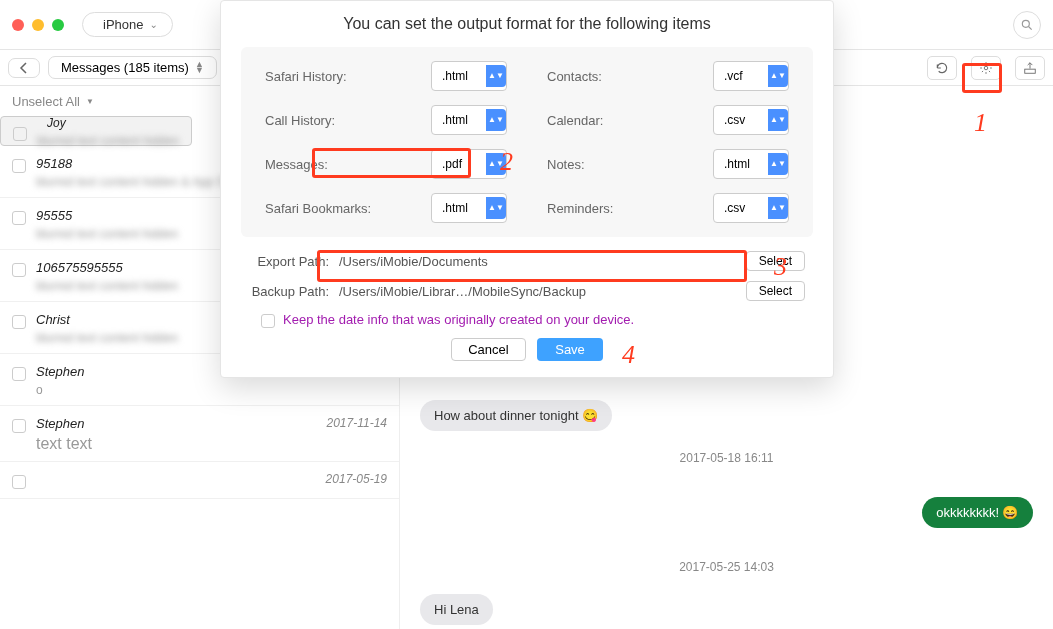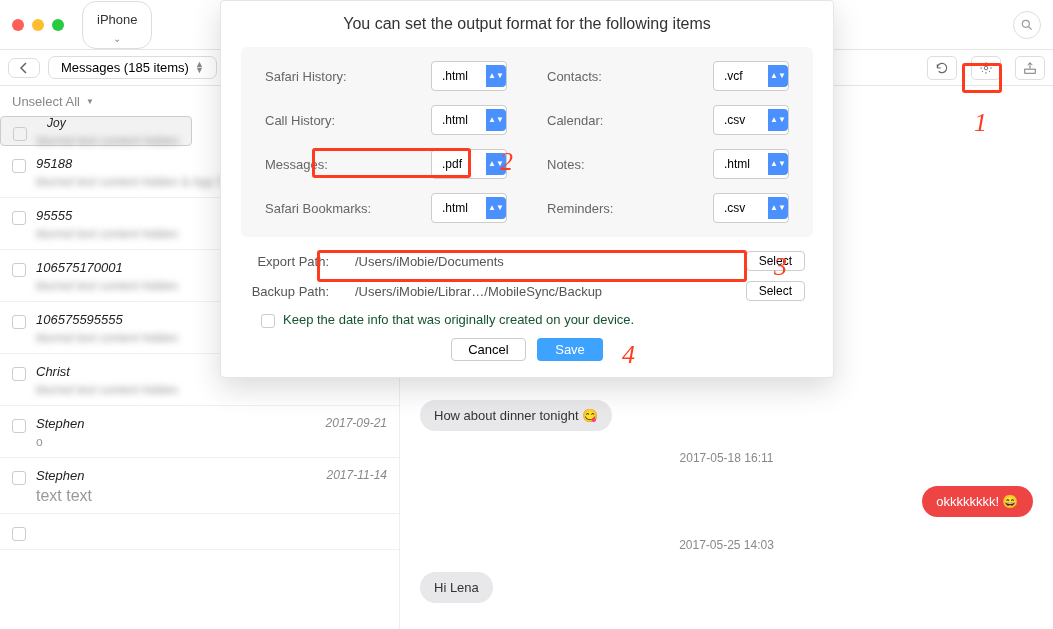--- a/index.html
+++ b/index.html
@@ -3,21 +3,21 @@
 <meta charset="utf-8">
 <style>
 * { box-sizing: border-box; margin: 0; padding: 0; font-family: -apple-system, "Helvetica Neue", Arial, sans-serif; }
 body { width: 1053px; height: 629px; background: #fff; overflow: hidden; position: relative; }
 
 
 .toolbar { height: 50px; border-bottom: 1px solid #e5e5e5; display: flex; align-items: center; padding: 0 12px; }
 .traffic { display: flex; gap: 8px; margin-right: 18px; }
 .dot { width: 12px; height: 12px; border-radius: 50%; }
 .red { background: #ff5f57; } .yellow { background: #ffbd2e; } .green { background: #28ca42; }
-.device-btn { display: inline-flex; align-items: center; gap: 6px; border: 1px solid #ddd; border-radius: 14px; padding: 4px 14px; font-size: 13px; background: #fff; color: #333; flex-direction: column; }
+.device-btn { display: inline-flex; align-items: center; gap: 6px; border: 1px solid #ddd; border-radius: 14px; padding: 4px 14px; font-size: 13px; background: #fff; color: #333; }
 .spacer { flex: 1; }
 .icon-btn { width: 30px; height: 24px; border: 1px solid #ddd; border-radius: 5px; display: inline-flex; align-items: center; justify-content: center; margin-left: 6px; background: #fff; }
 .search-circle { width: 28px; height: 28px; border: 1px solid #ddd; border-radius: 50%; display: inline-flex; align-items: center; justify-content: center; }
 
 
 .subbar { height: 36px; border-bottom: 1px solid #e5e5e5; display: flex; align-items: center; padding: 0 8px; gap: 8px; }
 .roundrect { border: 1px solid #ddd; border-radius: 7px; padding: 3px 12px; font-size: 13px; display: inline-flex; align-items: center; gap: 6px; background: #fff; }
 
 
 .selectbar { height: 30px; display: flex; align-items: center; padding: 0 12px; font-size: 13px; color: #888; gap: 6px; }
@@ -29,38 +29,38 @@
 .row.sel { background: #f2f2f2; }
 .chk { width: 14px; height: 14px; border: 1px solid #ccc; border-radius: 3px; margin-top: 3px; flex-shrink: 0; }
 .row-body { flex: 1; min-width: 0; }
 .row-title { color: #222; margin-bottom: 4px; display: flex; justify-content: space-between; font-style: italic; }
 .row-date { color: #888; font-size: 12px; }
 .row-snip { color: #999; font-size: 12px; white-space: nowrap; overflow: hidden; text-overflow: ellipsis; filter: blur(3px); }
 
 .convo { flex: 1; padding: 10px 20px; font-size: 13px; color: #333; }
 .date-label { text-align: center; color: #888; font-size: 12px; margin: 16px 0; }
 .bubble-in { display: inline-block; background: #e8e8eb; color: #333; border-radius: 16px; padding: 8px 14px; margin: 4px 0; }
-.bubble-out { background: #ef4444; color: #fff; border-radius: 16px; padding: 8px 14px; margin: 5px 0; float: right; }
+.bubble-out { background: #15803d; color: #fff; border-radius: 16px; padding: 8px 14px; margin: 16px 0; float: right; }
 .clear { clear: both; }
 
 
 .modal { position: absolute; top: 0; left: 220px; width: 614px; height: 378px; background: #fff; border: 1px solid #e5e5e5; border-radius: 4px; box-shadow: 0 10px 30px rgba(0,0,0,0.15); padding: 14px 20px 12px; }
 .modal h3 { text-align: center; font-weight: 400; font-size: 16px; color: #333; margin-bottom: 14px; }
 .grid { background: #f7f7f7; border-radius: 6px; padding: 14px 24px; display: grid; grid-template-columns: 1fr 1fr; row-gap: 14px; column-gap: 40px; }
 .field { display: flex; align-items: center; justify-content: space-between; gap: 8px; font-size: 13px; }
 .field label { color: #666; }
 .sel { display: inline-flex; align-items: center; border: 1px solid #ccc; border-radius: 4px; height: 30px; font-size: 12px; background: #fff; }
 .sel span { padding: 0 10px; width: 54px; }
 .sel .arr { width: 18px; height: 22px; background: #4a90ff; border-radius: 0 4px 4px 0; display: inline-flex; align-items: center; justify-content: center; color: #fff; font-size: 8px; line-height: 1; }
 .paths { padding: 14px 8px 0; font-size: 13px; }
 .path-row { display: flex; align-items: center; gap: 10px; margin-bottom: 10px; }
 .path-row .lab { width: 80px; text-align: right; color: #555; }
-.path-row .val { flex: 1; color: #555; margin-left: 16px; }
+.path-row .val { flex: 1; color: #555; }
 .btn-sm { border: 1px solid #ccc; border-radius: 4px; padding: 2px 12px; font-size: 12px; background: #fff; }
-.chkrow { display: flex; align-items: center; gap: 8px; margin: 8px 0 10px 12px; font-size: 13px; color: #14532d; }
+.chkrow { display: flex; align-items: center; gap: 8px; margin: 8px 0 10px 12px; font-size: 13px; color: #a21caf; }
 .modal-buttons { text-align: center; }
 .btn-cancel { border: 1px solid #ccc; border-radius: 4px; padding: 3px 16px; font-size: 13px; background: #fff; margin-right: 8px; }
 .btn-save { border: none; border-radius: 4px; padding: 4px 18px; font-size: 13px; background: #3ea2ff; color: #fff; }
 
 
 .anno { position: absolute; pointer-events: none; }
 .anno-box { border: 3px solid #ff3b1f; border-radius: 3px; }
 .anno-num { color: #ff3b1f; font-size: 26px; font-family: Georgia, serif; font-style: italic; }
 
 svg { display: block; }
@@ -150,29 +150,20 @@
         <div class="row-title">
             <span>95555</span>
           </div>
         <div class="row-snip">blurred text content hidden</div>
       </div>
     </div>
     <div class="row">
       <div class="chk"></div>
       <div class="row-body">
         <div class="row-title">
-            <span>106575170001</span>
-          </div>
-        <div class="row-snip">blurred text content hidden</div>
-      </div>
-    </div>
-    <div class="row">
-      <div class="chk"></div>
-      <div class="row-body">
-        <div class="row-title">
             <span>106575595555</span>
           </div>
         <div class="row-snip">blurred text content hidden</div>
       </div>
     </div>
     <div class="row">
       <div class="chk"></div>
       <div class="row-body">
         <div class="row-title">
             <span>Christ</span>
@@ -196,20 +187,26 @@
       <div class="row-body">
         <div class="row-title">
             <span>Stephen</span>
             <span class="row-date">2017-11-14</span>
           </div>
         <div style="color:#999;font-size:16px;">text text</div>
       </div>
     </div>
     <div class="row">
       <div class="chk"></div>
+      <div class="row-body">
+        <div class="row-title">
+            <span></span>
+            <span class="row-date">2017-05-19</span>
+          </div>
+      </div>
     </div>
   </div>
 
   <div class="convo">
     <div style="height:270px;"></div>
     <div><span class="bubble-in">How about dinner tonight 😋</span></div>
     <div class="date-label">2017-05-18 16:11</div>
     <div>
         <span class="bubble-out">okkkkkkkk! 😄</span>
       </div>

